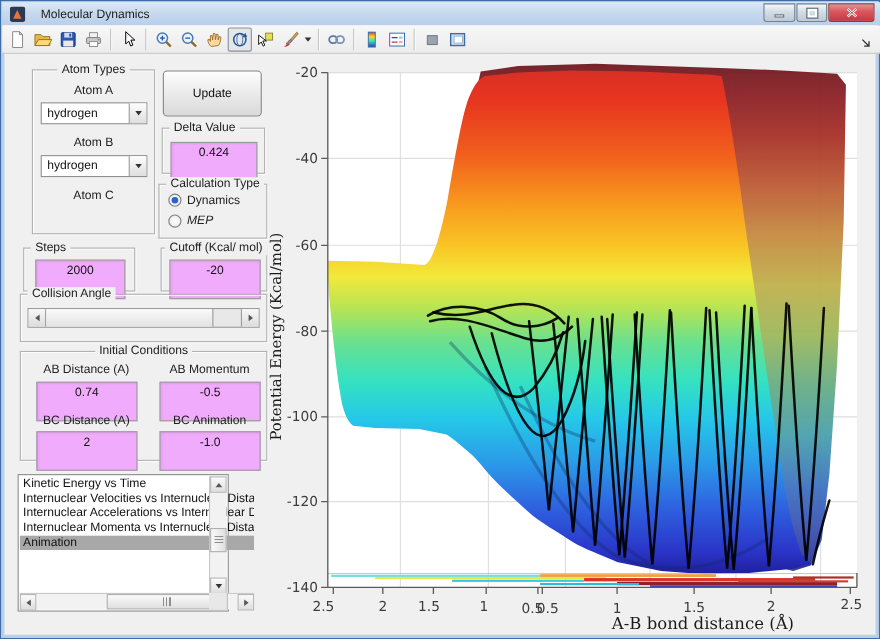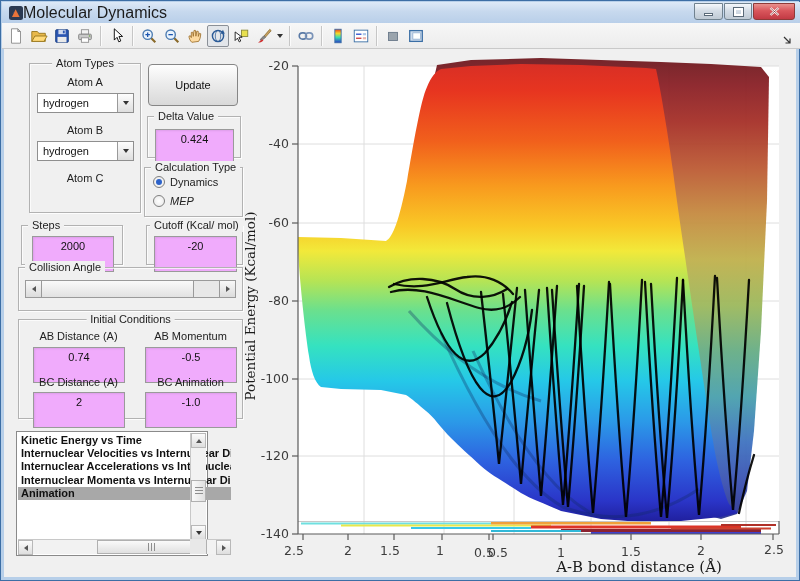--- a/index.html
+++ b/index.html
@@ -8,21 +8,21 @@
 
   .window { position:relative; width:800px; height:581px;
             border:1px solid #3c6ea5; background:#f0f0f0;
             box-shadow: inset 0 0 0 3px #b7cfe9; }
 
   
   .titlebar { position:absolute; left:1px; top:1px; width:798px; height:21px;
     background:linear-gradient(#dde9f7,#c7d9ee 45%,#b9cfe9);
     display:flex; align-items:center; }
   .app-icon { width:14px; height:14px; margin-left:7px; }
-  .title-text { font-size:16px; color:#1c1c1c; margin-left:0; }
+  .title-text { font-size:11px; color:#1c1c1c; margin-left:14px; }
   .winbtns { position:absolute; right:5px; top:1px; display:flex; gap:1px; }
   .winbtn { height:17px; border:1px solid #70828f; border-radius:0 0 3px 3px;
     background:linear-gradient(#f5f8fb,#d4dde6 45%,#bfcad4);
     display:flex; align-items:center; justify-content:center; }
   .winbtn.min { width:29px; } .winbtn.max { width:28px; }
   .winbtn.close { width:42px; border-color:#8d3a38;
     background:linear-gradient(#e8918d,#d9565c 45%,#c23a44); }
   .glyph-min { width:9px; height:3px; background:#fff; border:1px solid #5a6a78; margin-top:6px; }
   .glyph-max { width:9px; height:8px; border:2px solid #fff; outline:1px solid #5a6a78; }
 
@@ -76,21 +76,21 @@
   
   .slider { position:absolute; left:6px; top:12px; right:6px; height:18px;
     border:1px solid #9a9a9a; background:#e8e8e8; display:flex; }
   .sl-btn { width:16px; height:100%; background:linear-gradient(#f8f8f8,#dcdcdc);
     display:flex; align-items:center; justify-content:center; }
   .sl-btn.l { border-right:1px solid #9a9a9a; } .sl-btn.r { border-left:1px solid #9a9a9a; margin-left:auto; }
   .sl-thumb { width:152px; background:linear-gradient(#fafafa,#e2e2e2); border-right:1px solid #9a9a9a; }
 
   
   .listbox { position:absolute; left:15px; top:430px; width:192px; height:125px;
-    background:#fff; border:1px solid #8a8a8a;font-weight:bold; }
+    background:#fff; border:1px solid #8a8a8a; }
   .list-items { position:absolute; left:1px; top:2px; width:213px; height:105px; overflow:hidden; }
   .list-item { font-size:11px; line-height:13.2px; height:13.2px; padding-left:3px;
     color:#111; white-space:nowrap; overflow:hidden; }
   .list-item.sel { background:#a8a8a8; }
   .vscroll { position:absolute; right:1px; top:1px; width:16px; height:107px; background:#f2f2f2; border-left:1px solid #c8c8c8; }
   .hscroll { position:absolute; left:1px; bottom:1px; width:213px; height:15px; background:#f2f2f2; border-top:1px solid #c8c8c8; display:flex; }
   .sc-btn { width:15px; height:15px; background:linear-gradient(#fbfbfb,#dedede);
     border:1px solid #b8b8b8; display:flex; align-items:center; justify-content:center; }
   .vscroll .sc-btn { width:100%; }
   .vs-thumb { position:absolute; left:0; top:47px; width:100%; height:22px;

